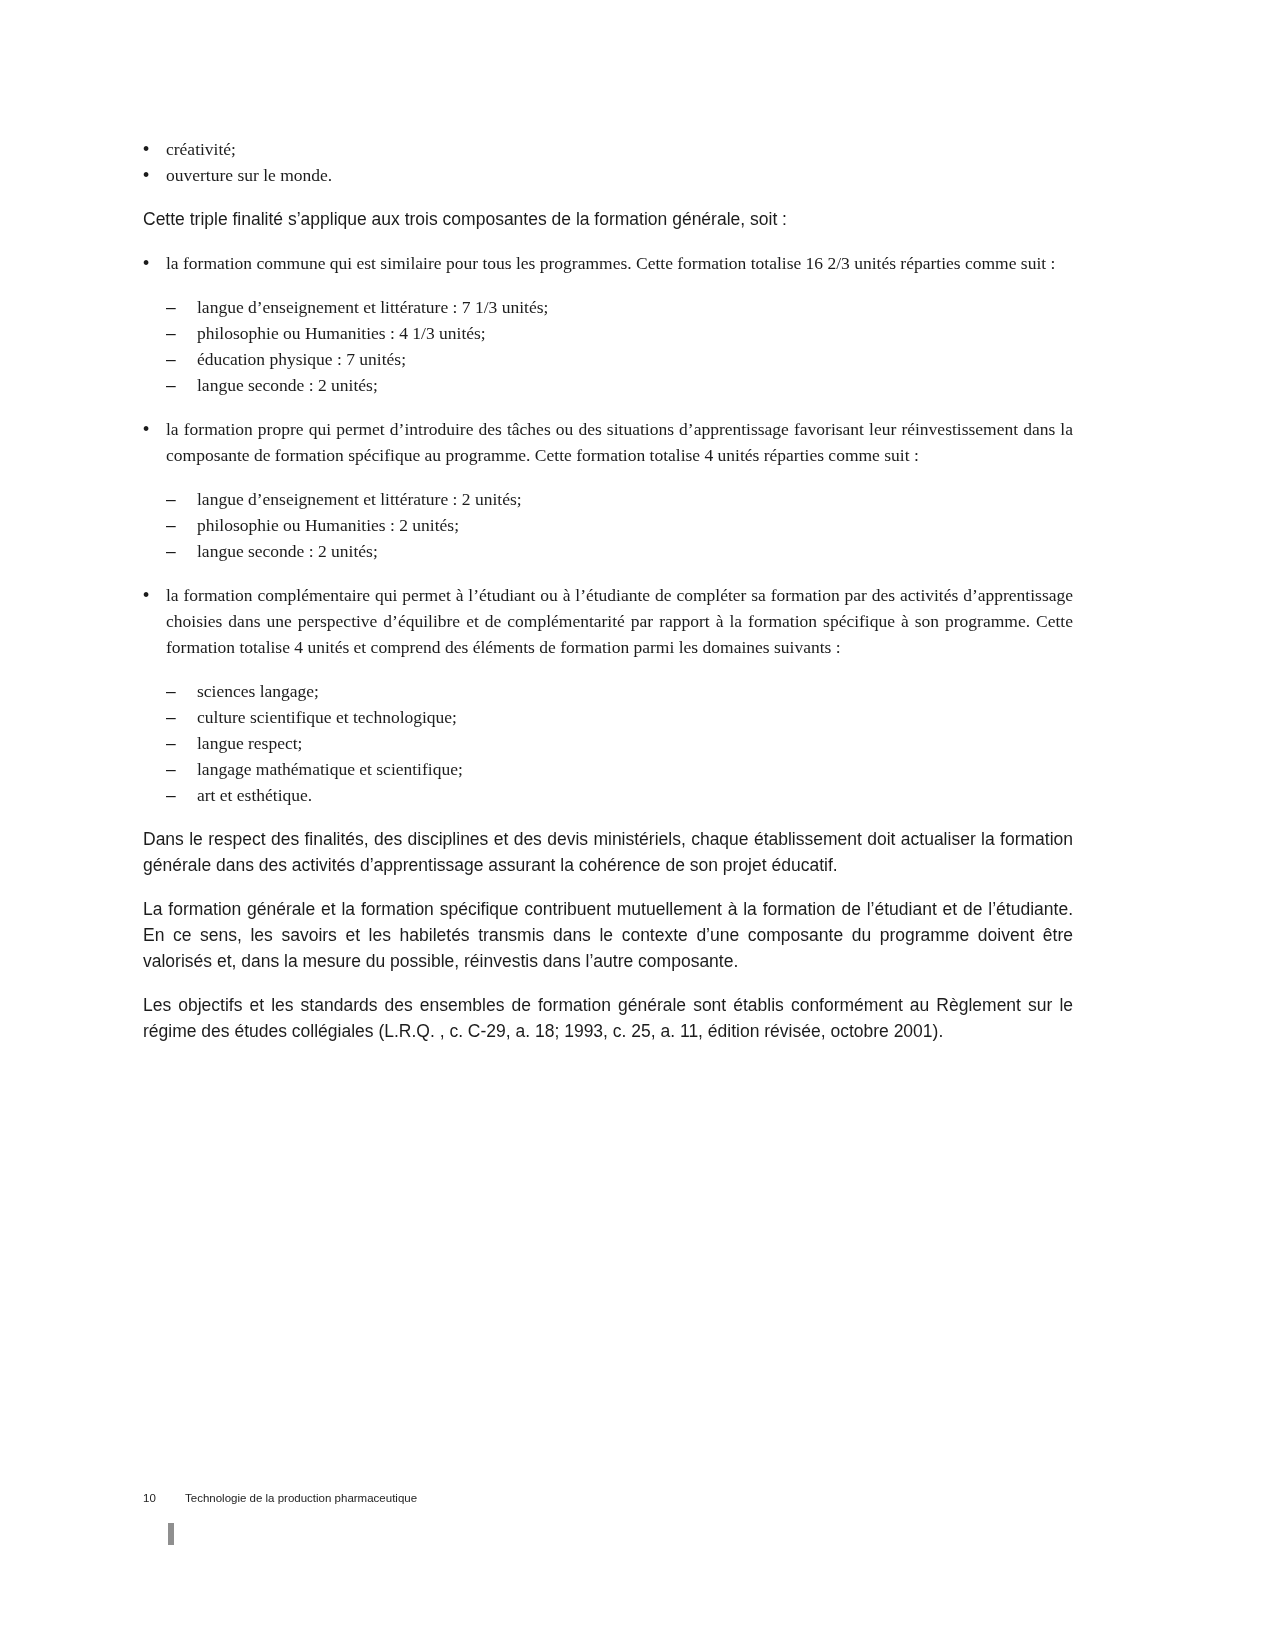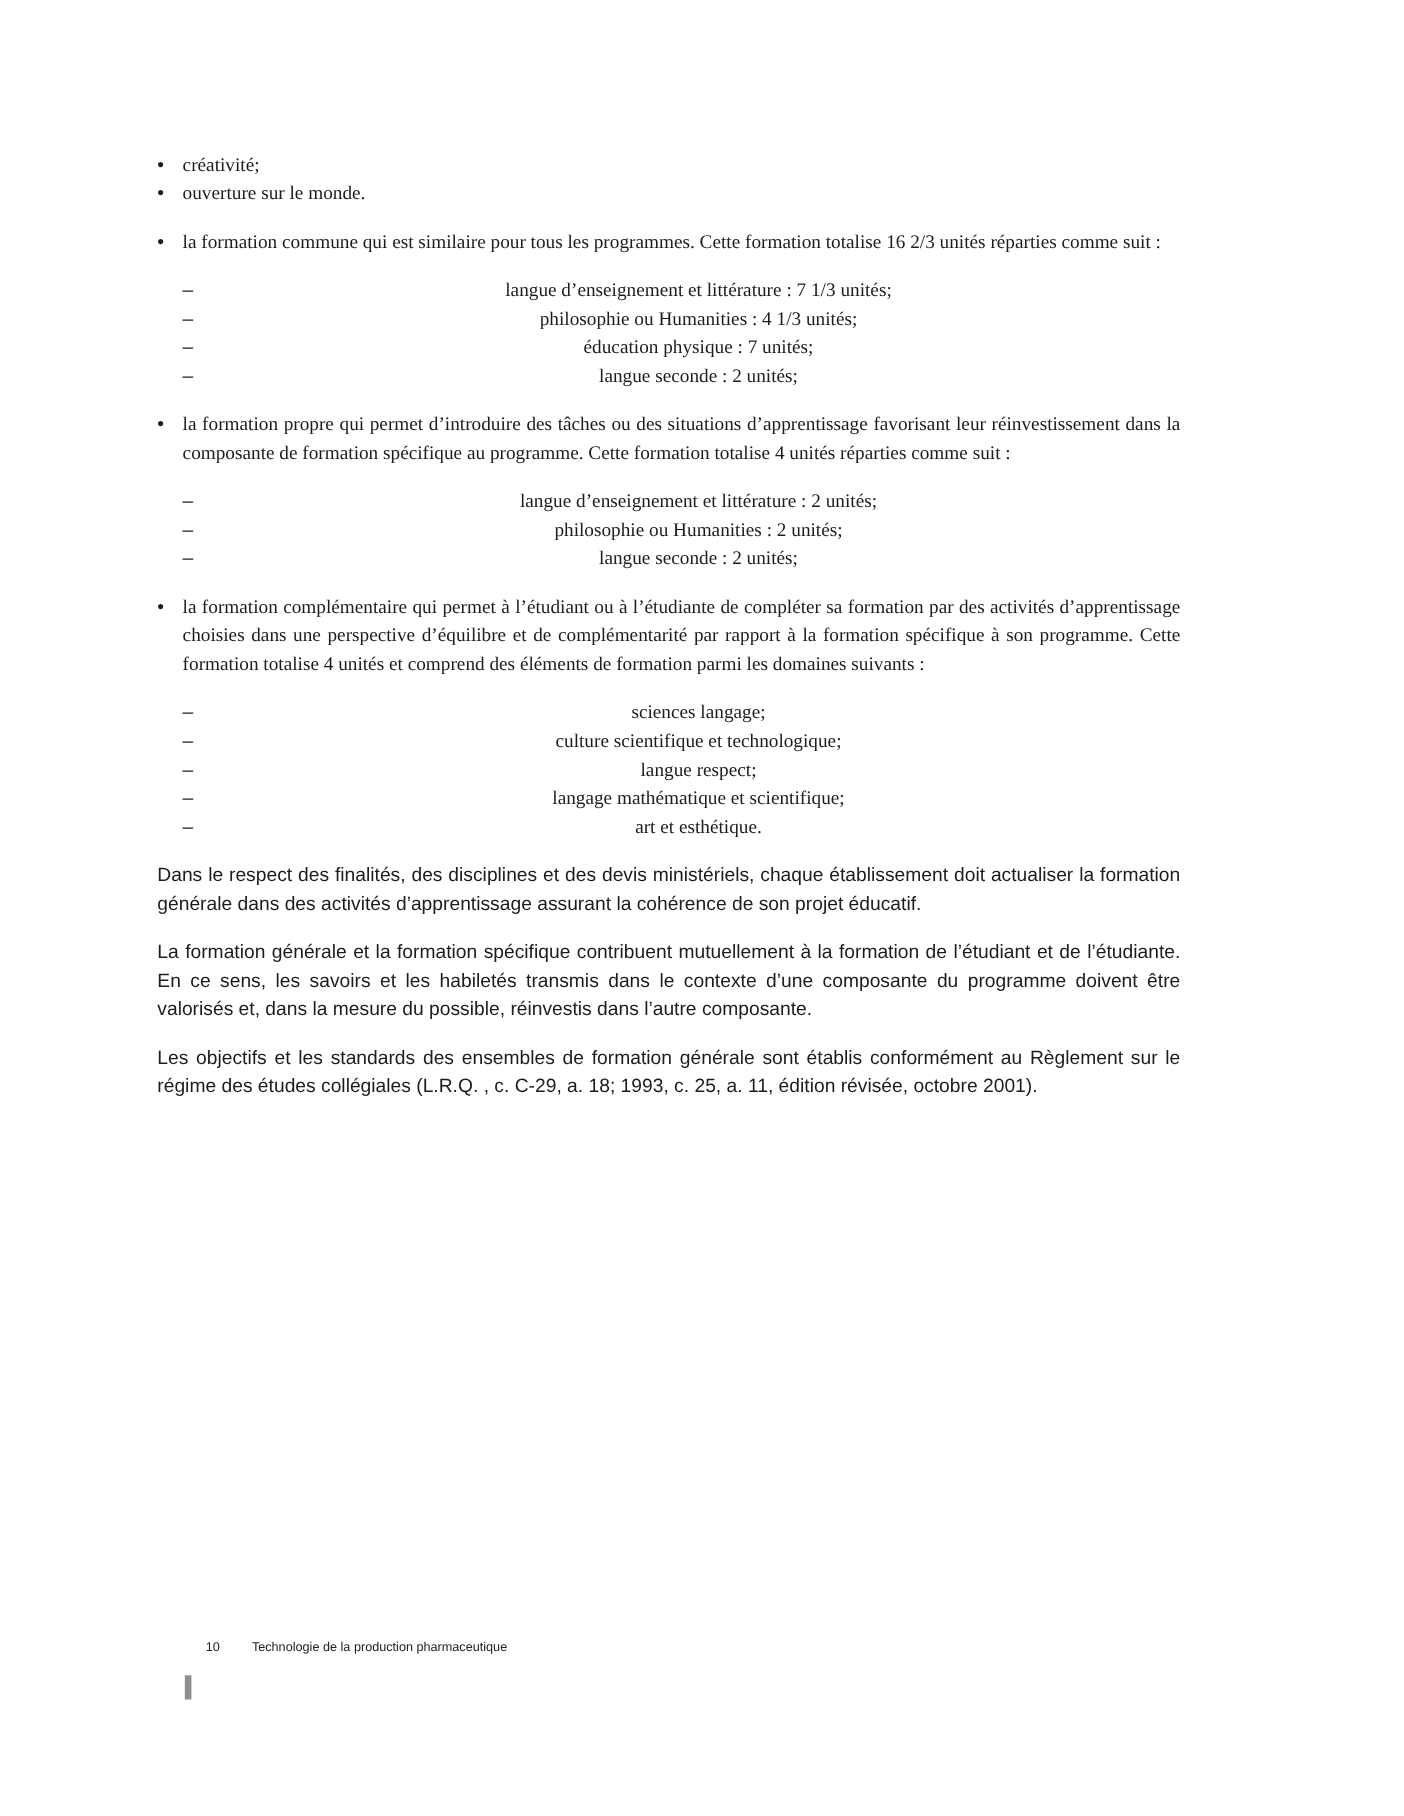--- a/index.html
+++ b/index.html
@@ -35,32 +35,32 @@
   .li .marker1 {
     flex: 0 0 23px;
     text-align: left;
   }
   .li .txt { flex: 1 1 auto; text-align: justify; font-family: Liberation Serif, serif; }
   .sublist { margin-left: 23px; }
   .li .marker2 {
     flex: 0 0 31px;
     text-align: left;
   }
-  .sub .txt { text-align: center; }
+  .sub .txt { text-align: left; }
   .footer {
     position: absolute;
     left: 143px;
     top: 1491px;
     font-size: 11.5px;
     line-height: 14px;
     color: #222222;
     display: flex;
     align-items: baseline;
   }
-  .footer .pagenum { width: 42px; margin-left: 44px; }
+  .footer .pagenum { width: 42px; }
   .cursor-bar {
     position: absolute;
     left: 168px;
     top: 1523px;
     width: 6px;
     height: 22px;
     background: #8f8f8f;
   }
 </style>
 </head>
@@ -74,20 +74,21 @@
       <div class="li">
         <span class="marker1">•</span>
         <div class="txt">créativité;</div>
       </div>
       <div class="li">
         <span class="marker1">•</span>
         <div class="txt">ouverture sur le monde.</div>
       </div>
     </div>
 
+    <div class="para">Cette triple finalité s’applique aux trois composantes de la formation générale, soit :</div>
 
     <div class="block">
       <div class="li">
         <span class="marker1">•</span>
         <div class="txt">la formation commune qui est similaire pour tous les programmes. Cette formation totalise 16 2/3 unités réparties comme suit :</div>
       </div>
     </div>
     <div class="block sublist">
       <div class="li sub">
         <span class="marker2">–</span>

